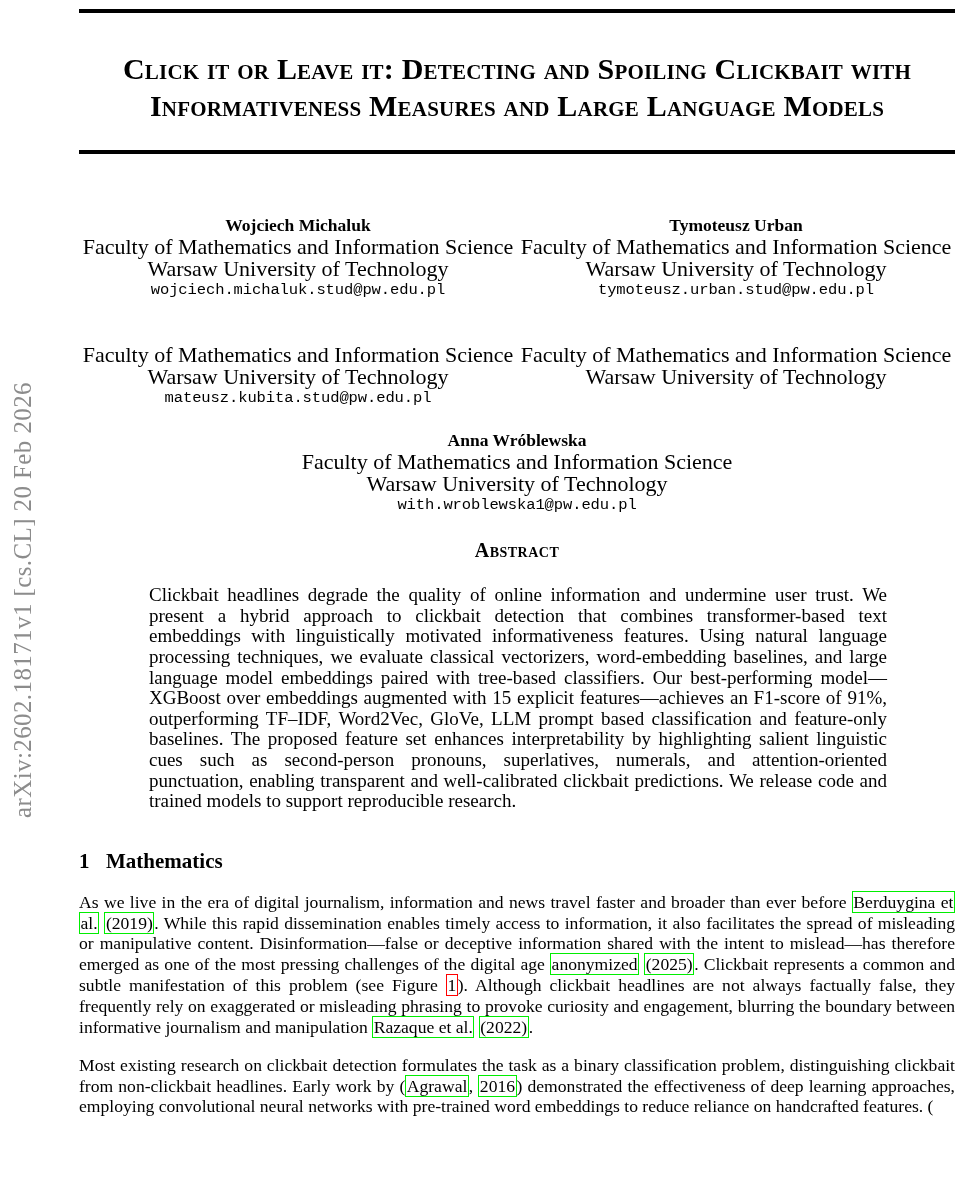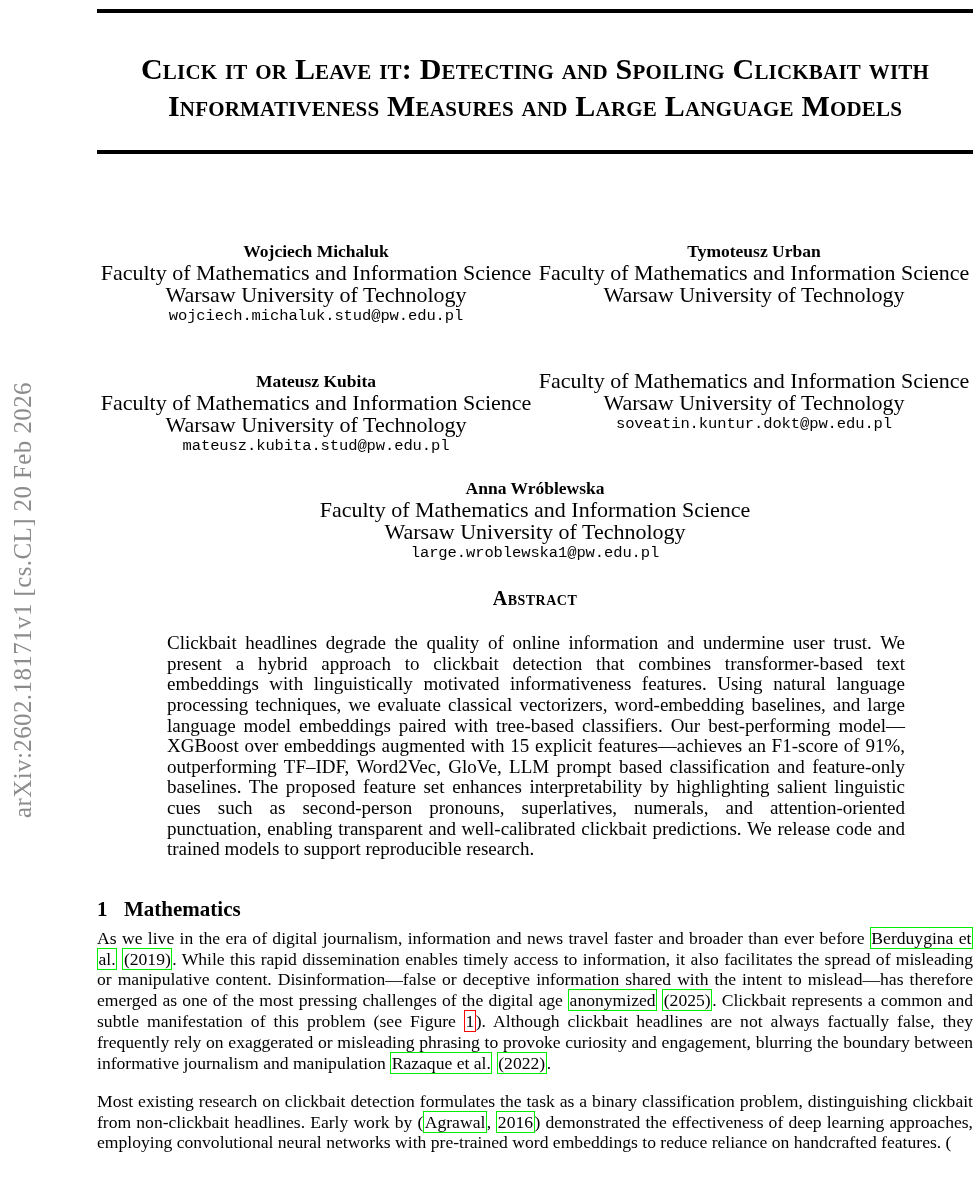--- a/index.html
+++ b/index.html
@@ -33,21 +33,21 @@
     white-space: nowrap;
     font-family: "Liberation Serif", "DejaVu Serif", serif;
     font-size: 25px;
     letter-spacing: 0.4px;
     color: #8c8c8c;
   }
 
   
   #page {
     position: absolute;
-    left: 97px;
+    left: 79px;
     top: 0;
     width: 876px;
     height: 968px;
   }
 
   .rule-top {
     height: 4px;
     background: #000000;
     margin-top: 9px;
   }
@@ -62,21 +62,21 @@
     text-align: center;
     font-size: 30px;
     line-height: 37px;
     font-variant: small-caps;
     letter-spacing: 0.2px;
     padding: 17px 4px 6px 4px;
   }
 
   
   #authors {
-    padding-top: 86px;
+    padding-top: 60px;
   }
   .author-row {
     display: flex;
     width: 100%;
     justify-content: center;
   }
   .author-row.two .author-block {
     width: 50%;
   }
   .author-row.one {
@@ -142,21 +142,21 @@
   .section-num {
     display: inline-block;
     min-width: 27px;
   }
 
   .body-par {
     font-size: 17.6px;
     line-height: 20.8px;
     text-align: justify;
     text-justify: inter-word;
-    margin-top: 6px;
+    margin-top: 18px;
   }
   .body-par.tight {
     margin-top: 16px;
   }
 
   
   .cite-link {
     border: 1.4px solid #00ee00;
     padding: 0 0.5px;
     color: #000000;
@@ -192,43 +192,42 @@
       <div class="author-block">
         <div class="author-name">Wojciech Michaluk</div>
         <div class="author-affil">Faculty of Mathematics and Information Science</div>
         <div class="author-affil">Warsaw University of Technology</div>
         <div class="author-email">wojciech.michaluk.stud@pw.edu.pl</div>
       </div>
       <div class="author-block">
         <div class="author-name">Tymoteusz Urban</div>
         <div class="author-affil">Faculty of Mathematics and Information Science</div>
         <div class="author-affil">Warsaw University of Technology</div>
+        <div class="author-email">tymoteusz.urban.stud@pw.edu.pl</div>
       </div>
     </div>
 
     <div class="author-row two second">
       <div class="author-block">
-        <div class="author-name">Mateusz Kubita</div>
         <div class="author-affil">Faculty of Mathematics and Information Science</div>
         <div class="author-affil">Warsaw University of Technology</div>
         <div class="author-email">mateusz.kubita.stud@pw.edu.pl</div>
       </div>
       <div class="author-block">
         <div class="author-affil">Faculty of Mathematics and Information Science</div>
         <div class="author-affil">Warsaw University of Technology</div>
-        <div class="author-email">soveatin.kuntur.dokt@pw.edu.pl</div>
       </div>
     </div>
 
     <div class="author-row one">
       <div class="author-block">
         <div class="author-name">Anna Wróblewska</div>
         <div class="author-affil">Faculty of Mathematics and Information Science</div>
         <div class="author-affil">Warsaw University of Technology</div>
-        <div class="author-email">large.wroblewska1@pw.edu.pl</div>
+        <div class="author-email">with.wroblewska1@pw.edu.pl</div>
       </div>
     </div>
 
   </div>
 
 
   <div id="abstract-heading">Abstract</div>
   <div id="abstract-body">Clickbait headlines degrade the quality of online information and undermine user trust. We present a hybrid approach to clickbait detection that combines transformer-based text embeddings with linguistically motivated informativeness features. Using natural language processing techniques, we evaluate classical vectorizers, word-embedding baselines, and large language model embeddings paired with tree-based classifiers. Our best-performing model—XGBoost over embeddings augmented with 15 explicit features—achieves an F1-score of 91%, outperforming TF–IDF, Word2Vec, GloVe, LLM prompt based classification and feature-only baselines. The proposed feature set enhances interpretability by highlighting salient linguistic cues such as second-person pronouns, superlatives, numerals, and attention-oriented punctuation, enabling transparent and well-calibrated clickbait predictions. We release code and trained models to support reproducible research.</div>
 
   <div class="section-heading">

